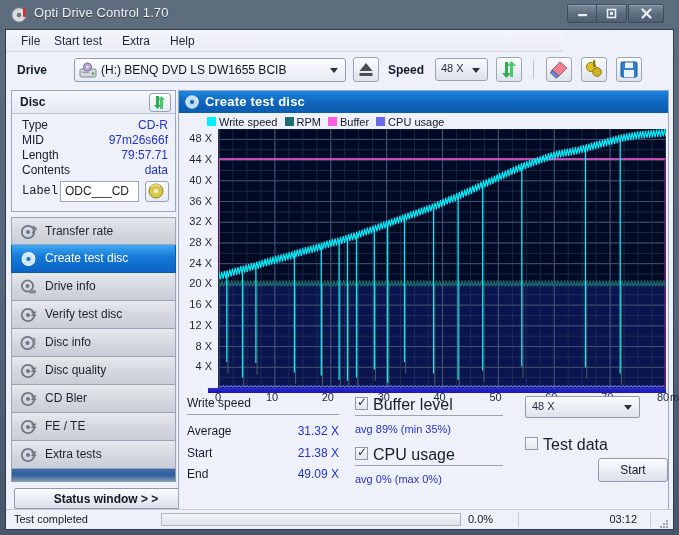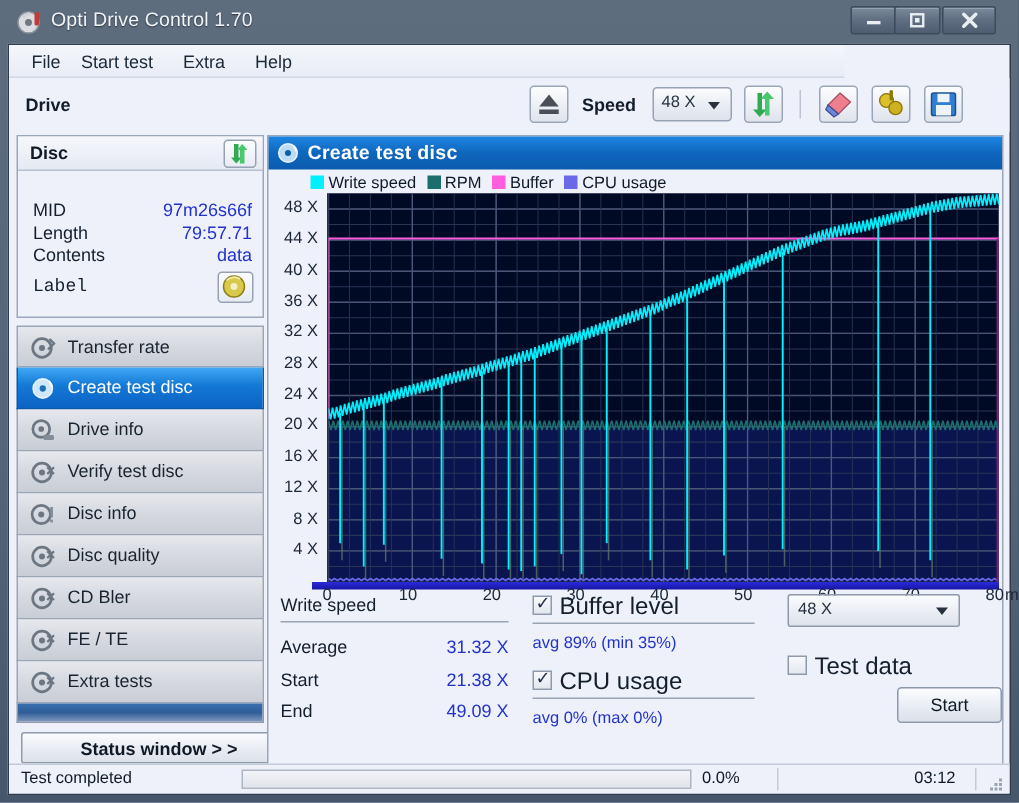--- a/index.html
+++ b/index.html
@@ -315,20 +315,33 @@
     <div id="menubar">
       <div class="menu-item" style="left:8px">File</div>
       <div class="menu-item" style="left:41px">Start test</div>
       <div class="menu-item" style="left:109px">Extra</div>
       <div class="menu-item" style="left:157px">Help</div>
     </div>
 
     <div id="toolbar">
       <span id="drive-label">Drive</span>
 
+      <div id="drive-combo">
+        <span id="drive-icon">
+          <svg width="18" height="17" viewBox="0 0 18 17">
+            <rect x="1" y="7" width="16" height="8" rx="1.4" fill="#d4d9e0" stroke="#7e8794"></rect>
+            <rect x="3" y="9.5" width="7" height="1.6" fill="#9aa3ad"></rect>
+            <circle cx="14" cy="11.5" r="1.3" fill="#4fa84f"></circle>
+            <circle cx="8.5" cy="5" r="4" fill="#b9a6d6" stroke="#7d6f96"></circle>
+            <circle cx="8.5" cy="5" r="1.2" fill="#efeaf7"></circle>
+          </svg>
+        </span>
+        <span id="drive-text">(H:)   BENQ DVD LS DW1655 BCIB</span>
+        <span class="combo-arrow"></span>
+      </div>
 
       <div class="tbtn" id="btn-eject">
         <span>
           <svg width="24" height="23" viewBox="0 0 24 23">
             <path d="M12 5 L18.5 13 L5.5 13 Z" fill="#4a4f57"></path>
             <rect x="5.5" y="15" width="13" height="3" fill="#4a4f57"></rect>
           </svg>
         </span>
       </div>
 
@@ -383,35 +396,40 @@
         <div id="disc-head">
           <span id="disc-head-label">Disc</span>
           <div id="disc-refresh">
             <svg width="20" height="17" viewBox="0 0 20 17">
               <path d="M6 2 L6 11 L4 11 L7.5 15 L11 11 L9 11 L9 2 Z" fill="#2faa52"></path>
               <path d="M13 15 L13 6 L15 6 L11.5 2 L8 6 L10 6 L10 15 Z" fill="#49c96d"></path>
             </svg>
           </div>
         </div>
 
+        <div class="disc-row" style="top:27px">
+          <span class="disc-key">Type</span>
+          <span class="disc-val">CD-R</span>
+        </div>
         <div class="disc-row" style="top:42px">
           <span class="disc-key">MID</span>
           <span class="disc-val">97m26s66f</span>
         </div>
         <div class="disc-row" style="top:57px">
           <span class="disc-key">Length</span>
           <span class="disc-val">79:57.71</span>
         </div>
         <div class="disc-row" style="top:72px">
           <span class="disc-key">Contents</span>
           <span class="disc-val">data</span>
         </div>
 
         <div id="label-row">
           <span id="label-key">Label</span>
+          <div id="label-input">ODC___CD</div>
           <div id="label-cdbtn">
             <svg width="20" height="18" viewBox="0 0 20 18">
               <circle cx="10" cy="9" r="7" fill="#d9c94a" stroke="#8e8018"></circle>
               <circle cx="10" cy="9" r="2.3" fill="#f4efc8"></circle>
               <path d="M5 5 A7 7 0 0 1 14 4" fill="none" stroke="#f2ebb4" stroke-width="1.2"></path>
             </svg>
           </div>
         </div>
       </div>
 

